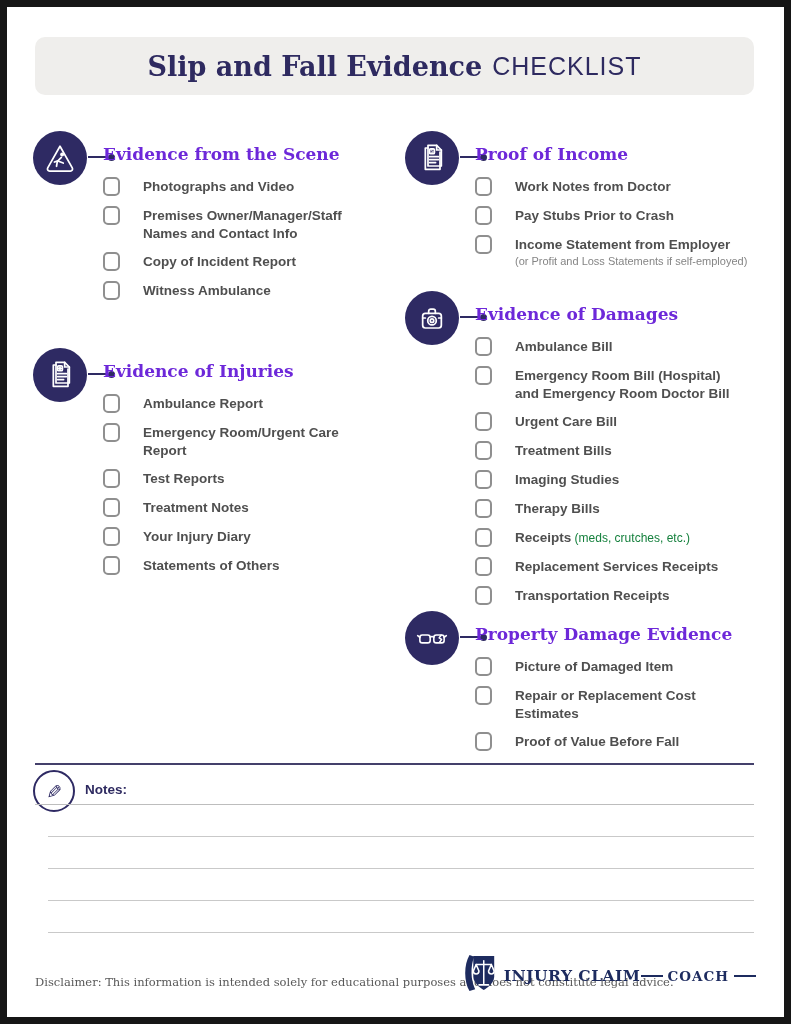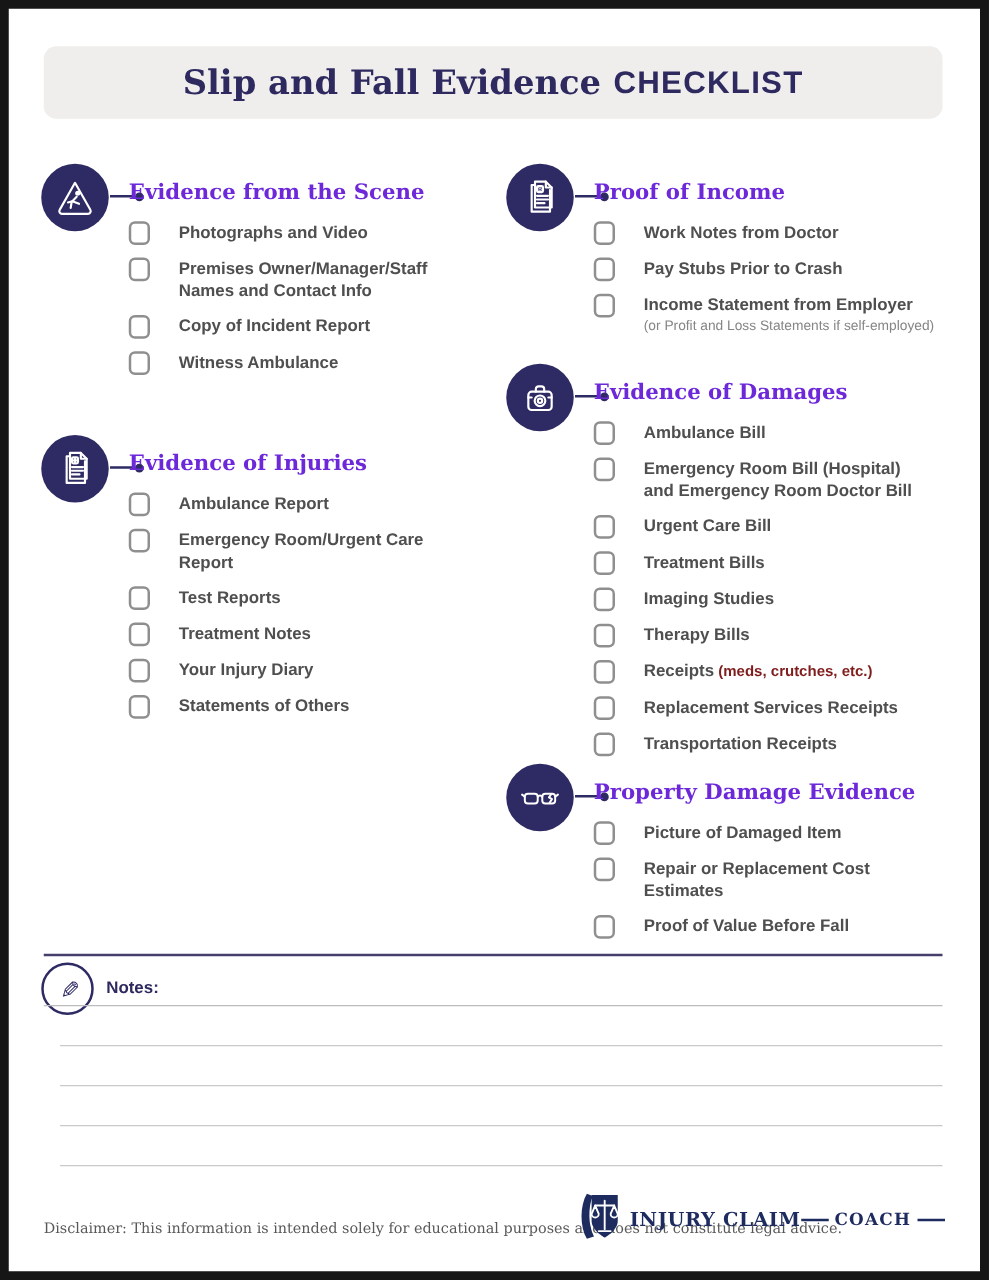--- a/index.html
+++ b/index.html
@@ -5,42 +5,42 @@
   html,body{margin:0;padding:0;background:#161616;}
   .frame{position:relative;width:791px;height:1024px;background:#161616;overflow:hidden;
          font-family:"Liberation Sans",sans-serif;}
   .page{position:absolute;inset:7px;background:#ffffff;}
 
   
   .banner{position:absolute;left:28px;top:30px;width:719px;height:58px;background:#efeeec;
           border-radius:10px;display:flex;align-items:center;justify-content:center;gap:10px;}
   .title-serif{font-family:"DejaVu Serif","Liberation Serif",serif;font-weight:bold;
                font-size:27px;color:#2e2a60;}
-  .title-sans{font-family:"Liberation Sans",sans-serif;font-weight:700;font-size:25px;
+  .title-sans{font-family:"Liberation Sans",sans-serif;font-weight:400;font-size:25px;
               color:#2e2a60;letter-spacing:1px;}
 
   
   .section{position:absolute;}
   .icon-circle{position:absolute;left:0;top:0;width:54px;height:54px;border-radius:50%;
                background:#2e2a63;display:flex;align-items:center;justify-content:center;}
   .icon-circle svg{display:block;}
   .connector{position:absolute;left:55px;top:25px;width:20px;height:2px;background:#2e2a63;}
   .connector .dot{position:absolute;right:-7px;top:-2.5px;width:7px;height:7px;border-radius:50%;
                   background:#2e2a63;display:block;}
   .section-title{position:absolute;left:70px;top:13px;font-family:"DejaVu Serif","Liberation Serif",serif;
                  font-weight:bold;font-size:17px;color:#6d28d9;white-space:nowrap;}
   .items{position:absolute;left:70px;top:46px;}
   .sec-left .items{width:280px;}
   .sec-right .items{width:262px;}
   .item{display:flex;gap:23px;align-items:flex-start;margin-bottom:10px;}
   .checkbox{width:13px;height:15px;border:2px solid #8f8f8f;border-radius:5px;background:#fff;
             flex:none;margin-top:0;}
   .label-block{min-width:0;}
   .item-label{font-weight:bold;font-size:13.5px;line-height:16px;color:#4f4f4f;}
-  .item-suffix{font-weight:bold;font-size:12px;color:#7f1d1d;}
+  .item-suffix{font-weight:normal;font-size:12px;color:#15803d;}
   .item-sub{font-weight:normal;font-size:11px;color:#858585;margin-top:2px;white-space:nowrap;}
 
   
   .notes-top-line{position:absolute;left:28px;top:756px;width:719px;height:0;
                   border-top:2px solid #44406b;}
   .pencil-circle{position:absolute;left:26px;top:763px;width:38px;height:38px;border:2px solid #2e2a63;
                  border-radius:50%;background:#fff;display:flex;align-items:center;justify-content:center;}
   .pencil-glyph{font-size:19px;color:#2e2a63;transform:rotate(90deg);line-height:1;}
   .notes-label{position:absolute;left:78px;top:775px;font-weight:bold;font-size:13.5px;color:#2e2a60;}
   .notes-line2{position:absolute;left:28px;top:797px;width:719px;height:0;border-top:1.5px solid #bdbdbd;}

